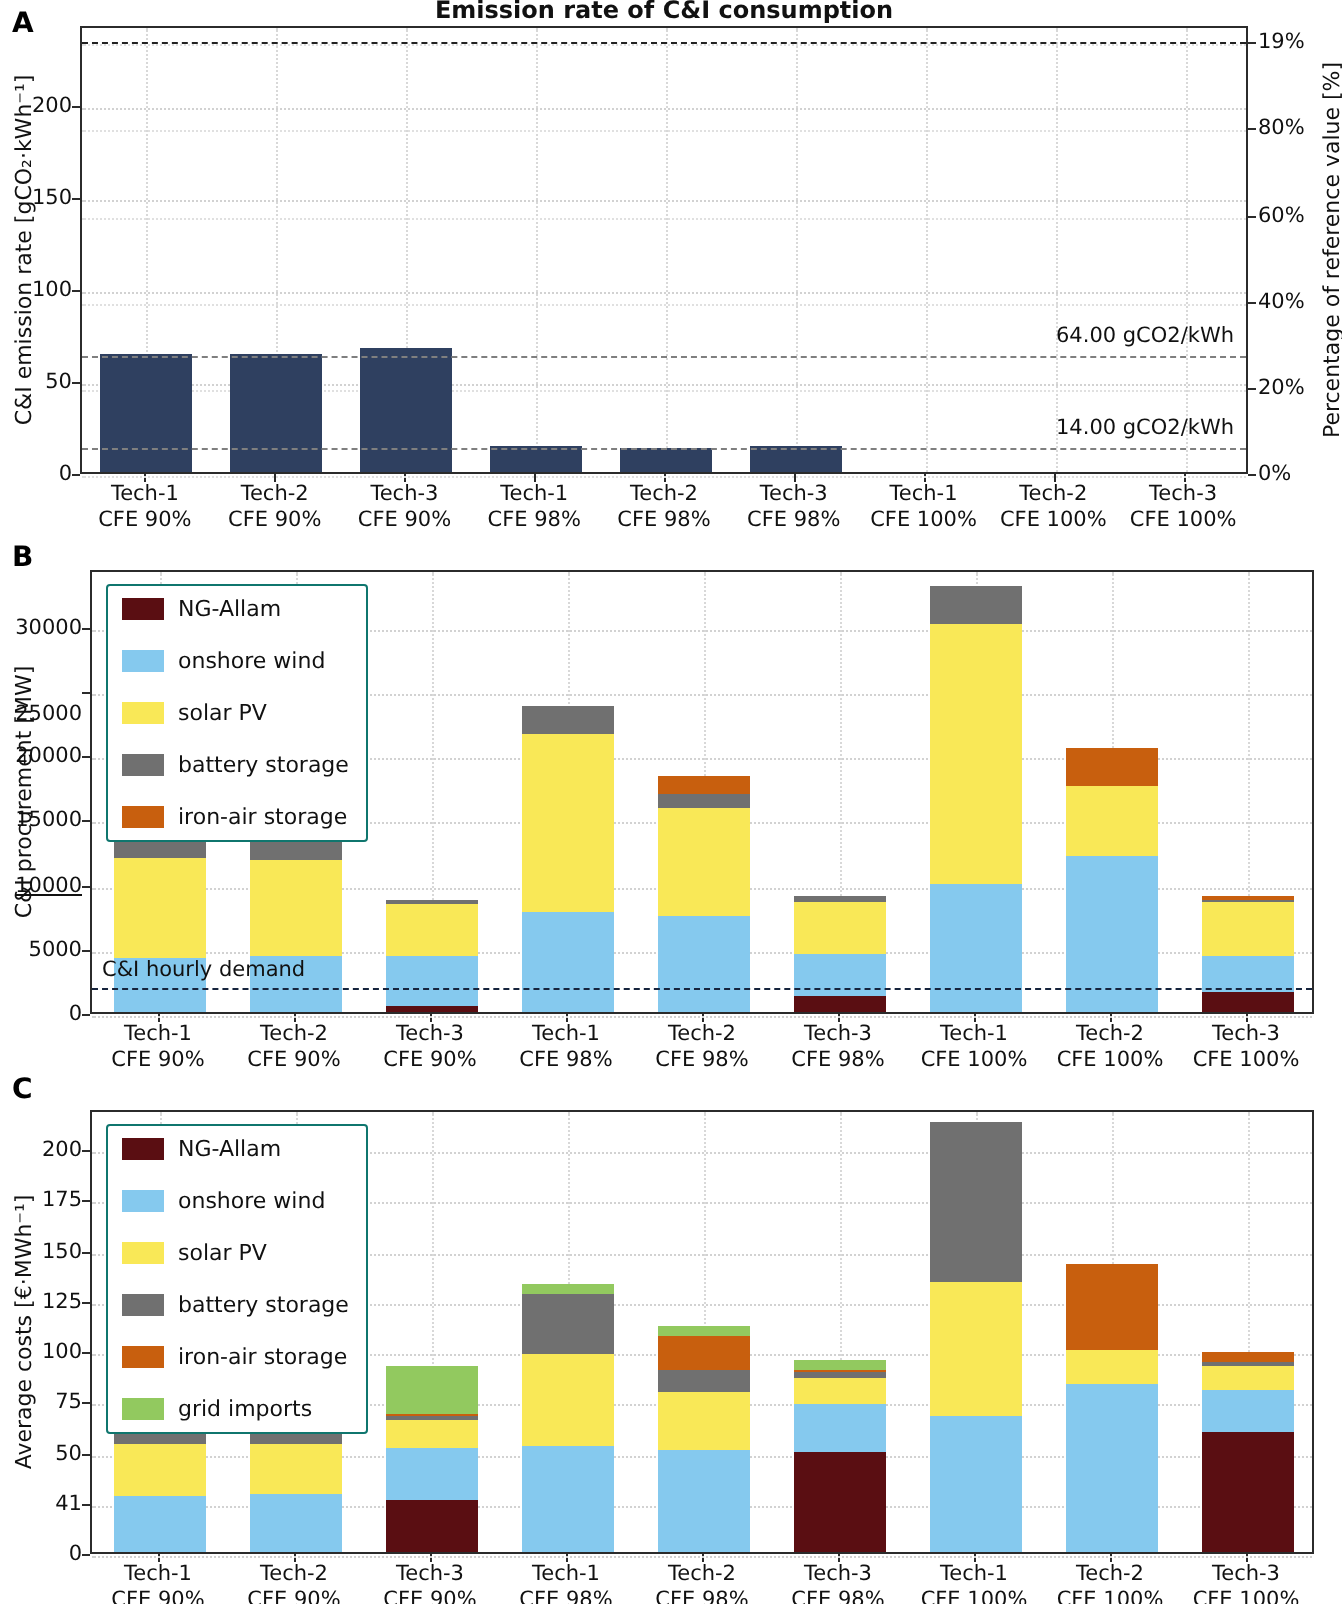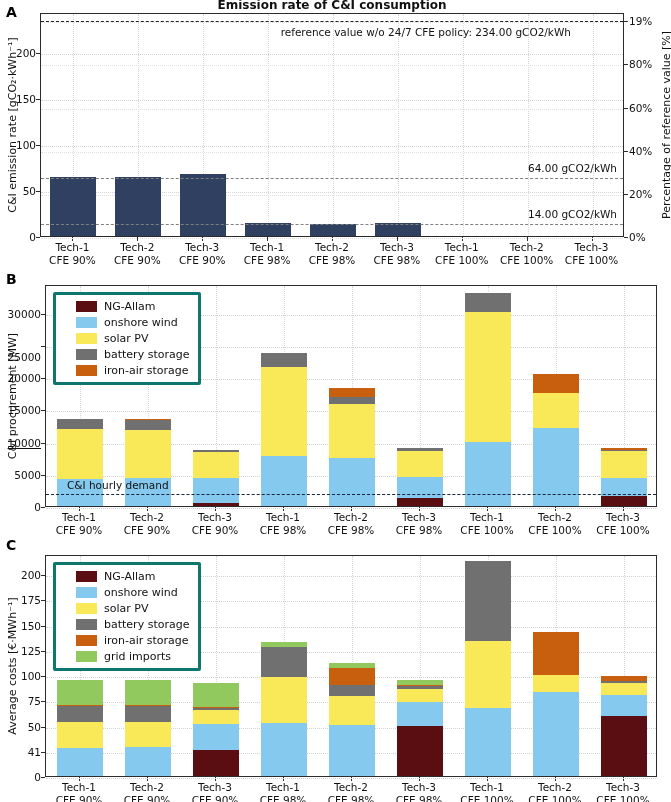--- a/index.html
+++ b/index.html
@@ -15,22 +15,22 @@
   .hgrid{position:absolute;left:0;right:0;border-top:1px dotted #d2d2d2;z-index:1;}
   .vgrid{position:absolute;top:0;bottom:0;border-left:1px dotted #d8d8d8;z-index:1;}
   .bar,.bar-seg{position:absolute;z-index:2;}
   .refline{position:absolute;left:0;right:0;z-index:4;}
   .ref-label{position:absolute;font-size:10.5px;color:#111;z-index:5;white-space:nowrap;}
   .ytick-label{position:absolute;font-size:10.5px;text-align:right;color:#111;}
   .rtick-label{position:absolute;font-size:10.5px;text-align:left;color:#111;}
   .xtick-label{position:absolute;font-size:10.5px;line-height:1.22;text-align:center;color:#111;white-space:pre-line;}
   .tickmark{position:absolute;background:#2b2b2b;}
   .axis-label{position:absolute;font-size:11px;color:#111;white-space:nowrap;transform:translate(-50%,-50%) rotate(-90deg);}
-  .legend{position:absolute;background:#fff;border:3px solid #0f766e;border-radius:2px;
-    padding:5px 9px 5px 20px;z-index:6;display:flex;flex-direction:column;gap:3px;}
+  .legend{position:absolute;background:#fff;border:1px solid #0f766e;border-radius:2px;
+    padding:5px 9px 5px 7px;z-index:6;display:flex;flex-direction:column;gap:13px;}
   .legend-row{display:flex;align-items:center;gap:7px;}
   .legend-swatch{width:21px;height:11px;flex:0 0 auto;}
   .legend-label{font-size:11px;color:#111;white-space:nowrap;}
 </style>
 </head>
 <body>
 
 <div class="figure">
     <div class="panel" style="top: 0px; height: 268px;">
       <div class="panel-letter" style="left: 6px; top: 4px;">A</div>
@@ -58,21 +58,20 @@
         <div class="hgrid" style="top: 94.5778px; border-top-color: rgb(224, 224, 224);"></div>
         <div class="hgrid" style="top: 51.437px; border-top-color: rgb(224, 224, 224);"></div>
         <div class="hgrid" style="top: 8.2963px; border-top-color: rgb(224, 224, 224);"></div>
         <div class="bar" style="left: 9.44444px; width: 46px; bottom: 0px; height: 58.9959px; background: rgb(47, 64, 96);"></div>
         <div class="bar" style="left: 74.3333px; width: 46px; bottom: 0px; height: 58.9959px; background: rgb(47, 64, 96);"></div>
         <div class="bar" style="left: 139.222px; width: 46px; bottom: 0px; height: 61.7613px; background: rgb(47, 64, 96);"></div>
         <div class="bar" style="left: 204.111px; width: 46px; bottom: 0px; height: 12.9053px; background: rgb(47, 64, 96);"></div>
         <div class="bar" style="left: 269px; width: 46px; bottom: 0px; height: 11.9835px; background: rgb(47, 64, 96);"></div>
         <div class="bar" style="left: 333.889px; width: 46px; bottom: 0px; height: 12.9053px; background: rgb(47, 64, 96);"></div>
         <div class="refline" style="top: 7.2963px; border-top: 1.6px dashed rgb(34, 34, 34);"></div>
-        <div class="ref-label" style="right: 52px; top: 12.2963px; text-align: right;">reference value w/o 24/7 CFE policy: 234.00 gCO2/kWh</div>
         <div class="refline" style="top: 164.004px; border-top: 1.6px dashed rgb(127, 127, 127);"></div>
         <div class="ref-label" style="right: 6px; top: 148.004px; text-align: right;">64.00 gCO2/kWh</div>
         <div class="refline" style="top: 210.095px; border-top: 1.6px dashed rgb(127, 127, 127);"></div>
         <div class="ref-label" style="right: 6px; top: 194.095px; text-align: right;">14.00 gCO2/kWh</div>
       </div>
       <div class="ytick-label" style="left: -4px; width: 40px; top: 231px;">0</div>
       <div class="tickmark" style="left: 36px; top: 237px; width: 4px; height: 1px;"></div>
       <div class="ytick-label" style="left: -4px; width: 40px; top: 184.909px;">50</div>
       <div class="tickmark" style="left: 36px; top: 190.909px; width: 4px; height: 1px;"></div>
       <div class="ytick-label" style="left: -4px; width: 40px; top: 138.819px;">100</div>
@@ -168,21 +167,21 @@
         <div class="bar-seg" style="left: 419px; width: 46px; bottom: 193.687px; height: 19.3043px; background: rgb(112, 112, 112);"></div>
         <div class="bar-seg" style="left: 487px; width: 46px; bottom: 0px; height: 77.8609px; background: rgb(133, 201, 238);"></div>
         <div class="bar-seg" style="left: 487px; width: 46px; bottom: 77.8609px; height: 34.7478px; background: rgb(249, 232, 87);"></div>
         <div class="bar-seg" style="left: 487px; width: 46px; bottom: 112.609px; height: 19.3043px; background: rgb(200, 95, 14);"></div>
         <div class="bar-seg" style="left: 555px; width: 46px; bottom: 0px; height: 9.65217px; background: rgb(90, 14, 18);"></div>
         <div class="bar-seg" style="left: 555px; width: 46px; bottom: 9.65217px; height: 18.6609px; background: rgb(133, 201, 238);"></div>
         <div class="bar-seg" style="left: 555px; width: 46px; bottom: 28.313px; height: 26.3826px; background: rgb(249, 232, 87);"></div>
         <div class="bar-seg" style="left: 555px; width: 46px; bottom: 54.6957px; height: 1.28696px; background: rgb(112, 112, 112);"></div>
         <div class="bar-seg" style="left: 555px; width: 46px; bottom: 55.9826px; height: 1.93043px; background: rgb(200, 95, 14);"></div>
         <div class="refline" style="top: 208.13px; border-top: 1.8px dashed rgb(22, 36, 61);"></div>
-        <div class="ref-label" style="left: 21px; top: 193.13px;">C&amp;I hourly demand</div>
+        <div class="ref-label" style="left: 5px; top: 193.13px;">C&amp;I hourly demand</div>
       </div>
       <div class="ytick-label" style="left: 1px; width: 40px; top: 233px;">0</div>
       <div class="tickmark" style="left: 41px; top: 239px; width: 4px; height: 1px;"></div>
       <div class="ytick-label" style="left: 1px; width: 40px; top: 200.826px;">5000</div>
       <div class="tickmark" style="left: 41px; top: 206.826px; width: 4px; height: 1px;"></div>
       <div class="ytick-label" style="left: 1px; width: 40px; top: 168.652px; text-decoration: underline;">10000</div>
       <div class="tickmark" style="left: 41px; top: 174.652px; width: 4px; height: 1px;"></div>
       <div class="ytick-label" style="left: 1px; width: 40px; top: 136.478px;">15000</div>
       <div class="tickmark" style="left: 41px; top: 142.478px; width: 4px; height: 1px;"></div>
       <div class="ytick-label" style="left: 1px; width: 40px; top: 104.304px;">20000</div>

